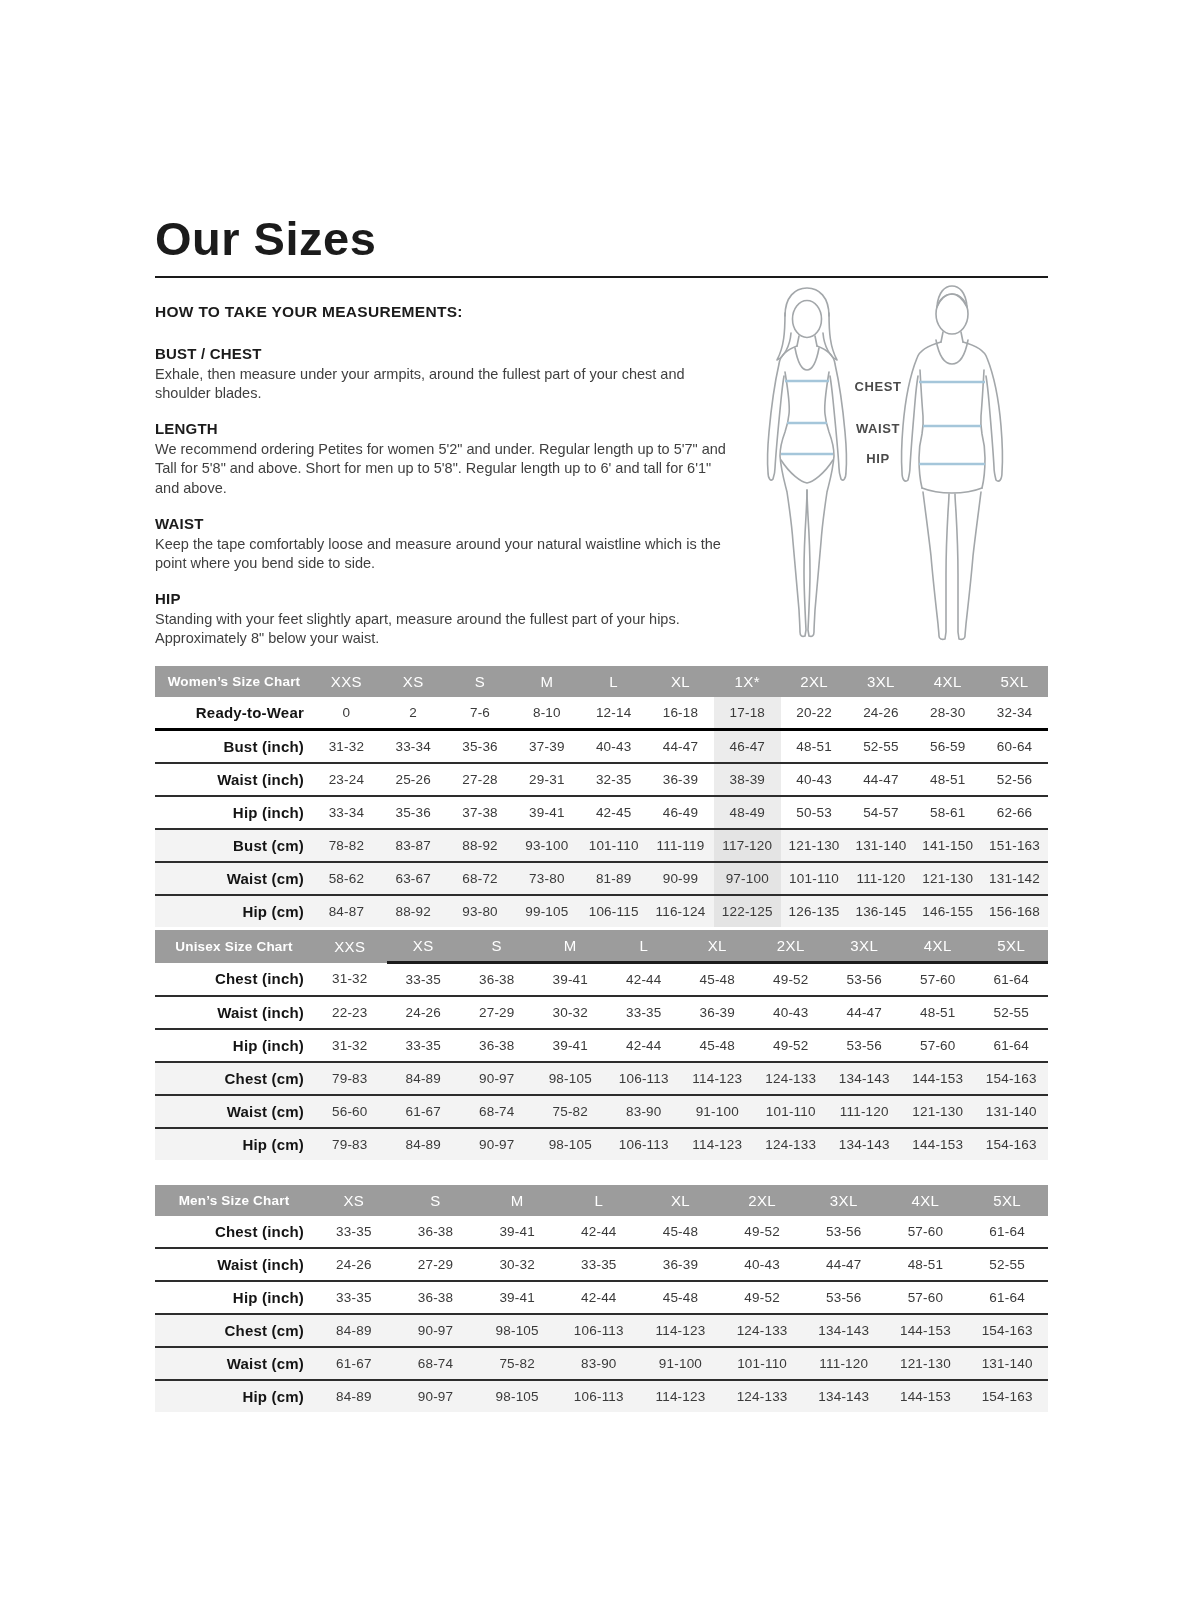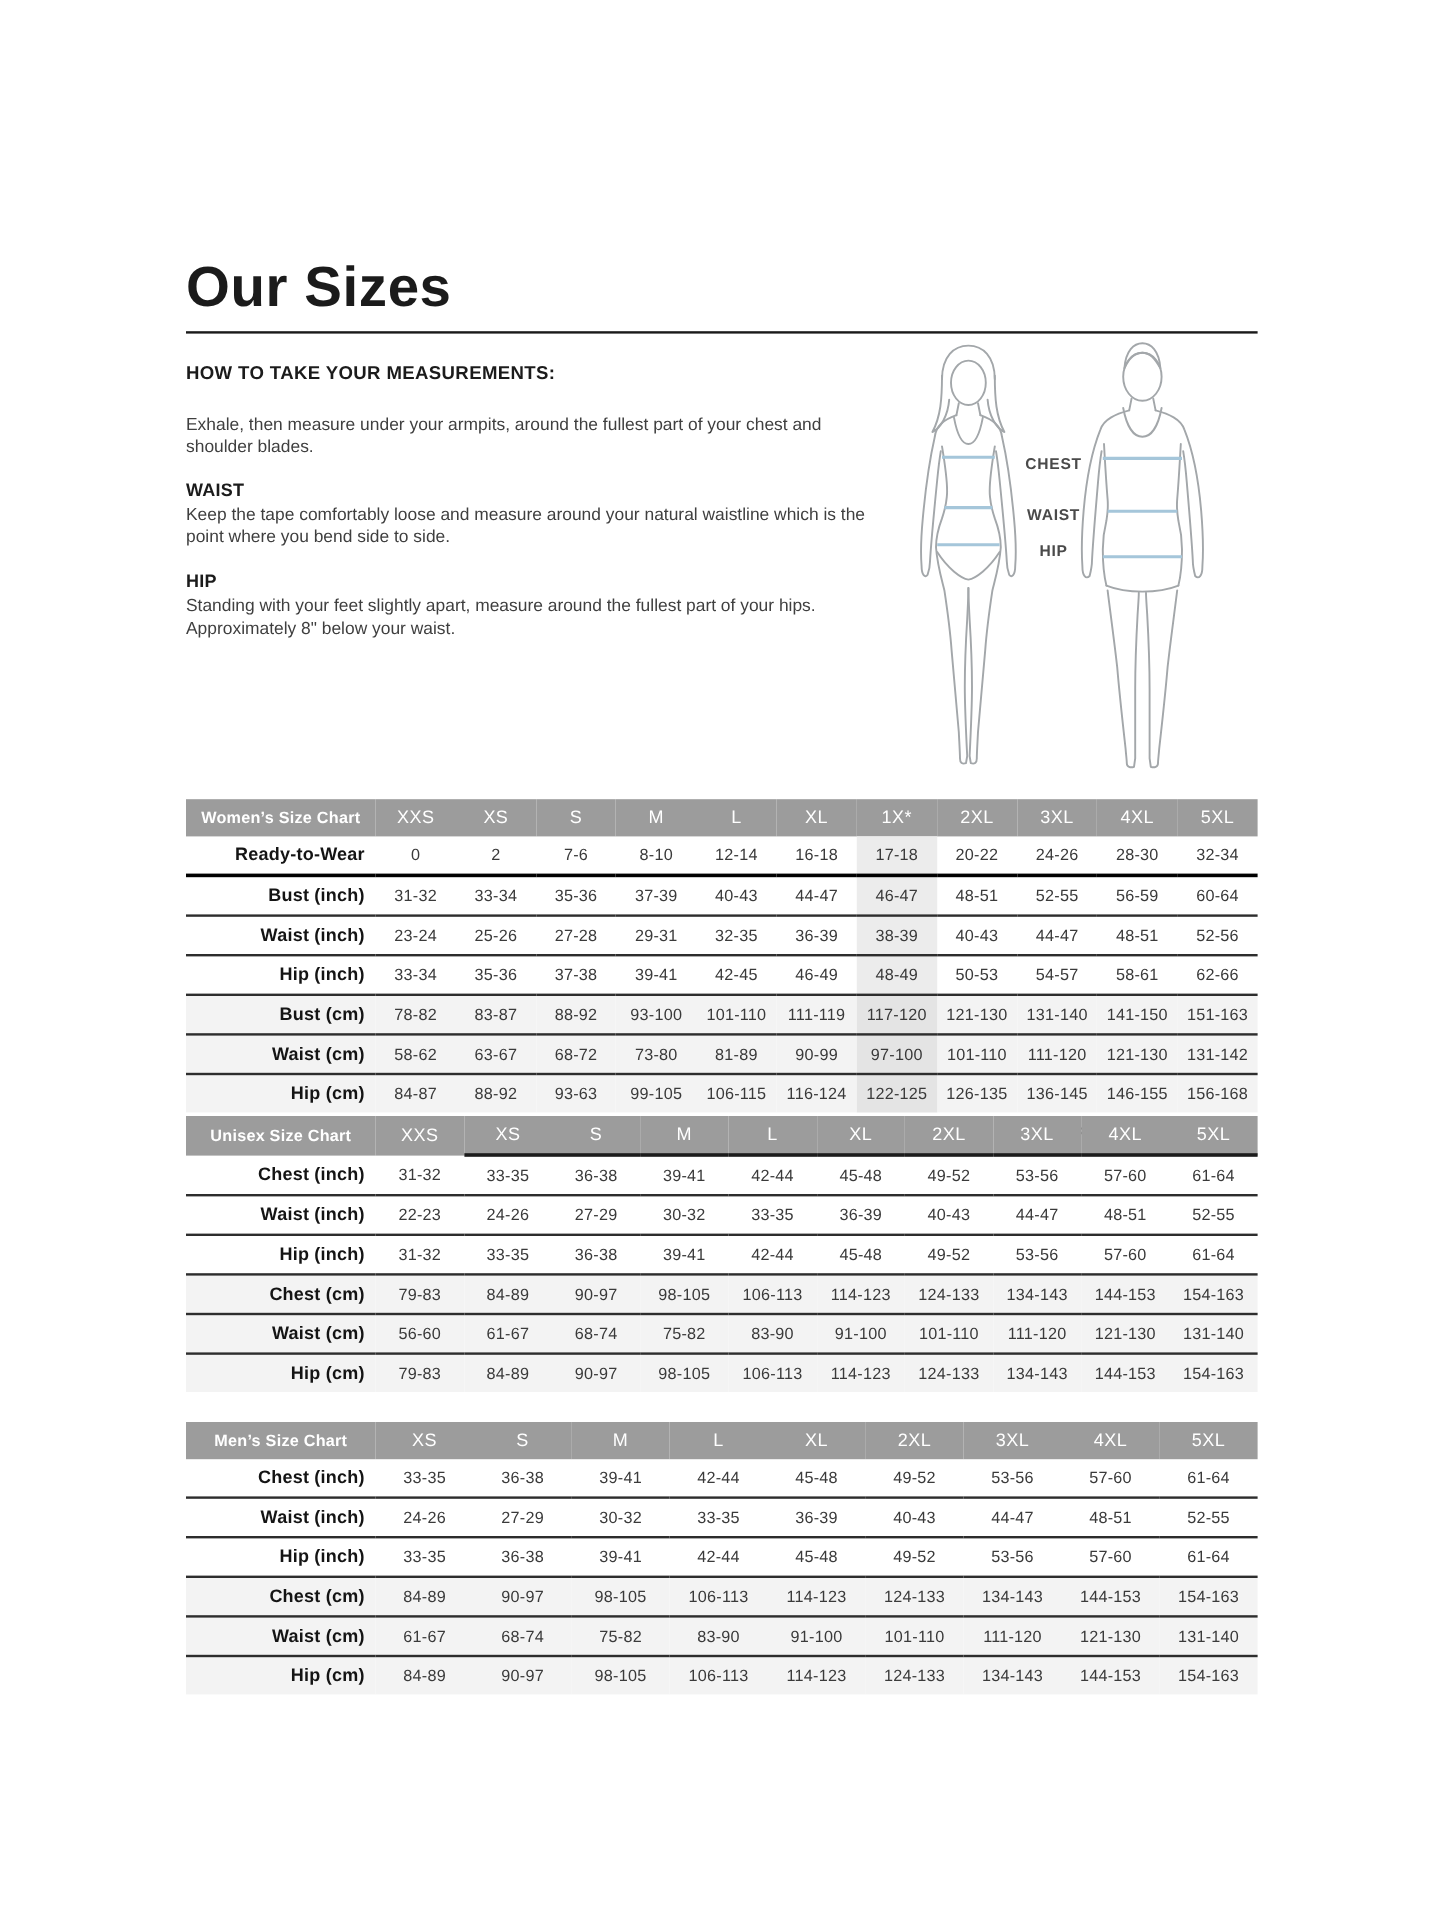--- a/index.html
+++ b/index.html
@@ -60,21 +60,26 @@
 
   <div class="header">
     <h1 class="page-title">Our Sizes</h1>
     <hr class="title-rule">
   </div>
 
   <div class="howto">
     <h2 class="howto-heading">HOW TO TAKE YOUR MEASUREMENTS:</h2>
 
     <div class="m-section">
+      <h3>BUST / CHEST</h3>
       <p>Exhale, then measure under your armpits, around the fullest part of your chest and shoulder blades.</p>
+    </div>
+    <div class="m-section">
+      <h3>LENGTH</h3>
+      <p>We recommend ordering Petites for women 5'2" and under. Regular length up to 5'7" and Tall for 5'8" and above. Short for men up to 5'8". Regular length up to 6' and tall for 6'1" and above.</p>
     </div>
     <div class="m-section">
       <h3>WAIST</h3>
       <p>Keep the tape comfortably loose and measure around your natural waistline which is the point where you bend side to side.</p>
     </div>
     <div class="m-section">
       <h3>HIP</h3>
       <p>Standing with your feet slightly apart, measure around the fullest part of your hips. Approximately 8" below your waist.</p>
     </div>
   </div>
@@ -242,21 +247,21 @@
               <td class="hl">97-100</td>
               <td>101-110</td>
               <td>111-120</td>
               <td>121-130</td>
               <td>131-142</td>
             </tr>
             <tr class="row-cm">
               <th class="row-label">Hip (cm)</th>
               <td>84-87</td>
               <td>88-92</td>
-              <td>93-63</td>
+              <td>93-80</td>
               <td>99-105</td>
               <td>106-115</td>
               <td>116-124</td>
               <td class="hl">122-125</td>
               <td>126-135</td>
               <td>136-145</td>
               <td>146-155</td>
               <td>156-168</td>
             </tr>
           </tbody>

